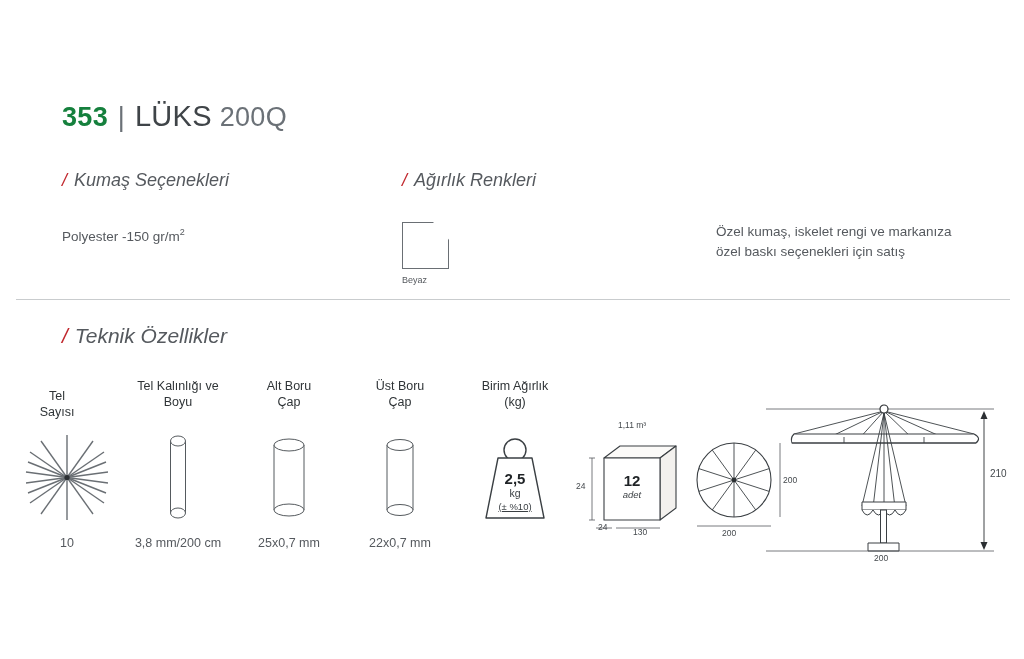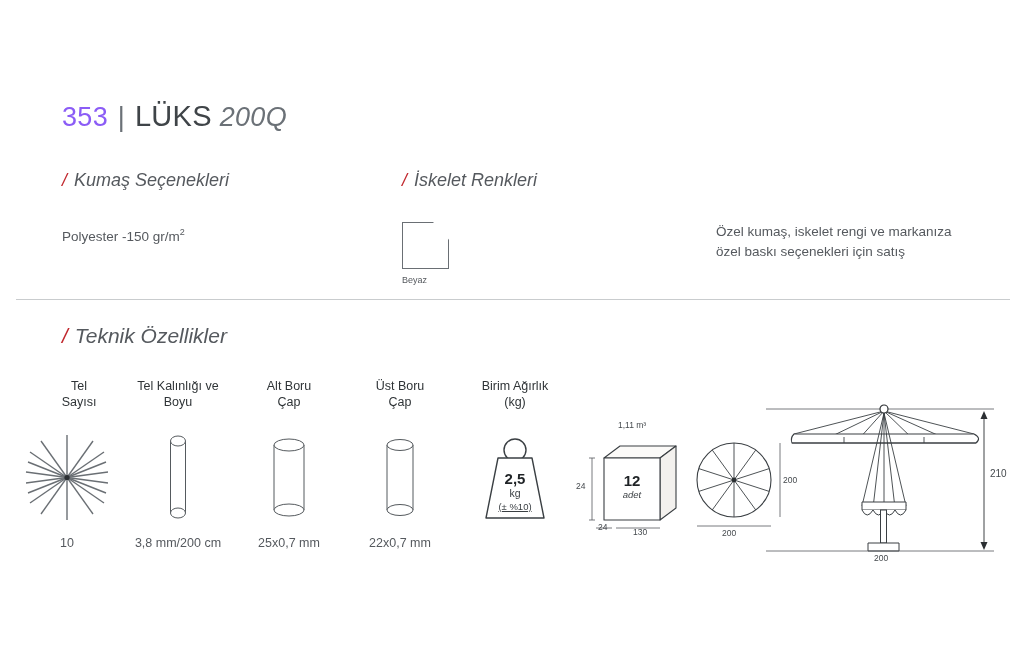--- a/index.html
+++ b/index.html
@@ -26,24 +26,24 @@
   .title {
     position: absolute;
     left: 62px;
     top: 100px;
     font-size: 27px;
     color: #5a6066;
     font-weight: 300;
     letter-spacing: 0.3px;
     white-space: nowrap;
   }
-  .title .code { font-weight: 400; color: #8b5cf6; }
+  .title .code { font-weight: 700; color: #15803d; }
   .title .sep { font-weight: 300; color: #6b7177; padding: 0 2px; }
   .title .model { font-weight: 400; color: #3f4448; font-size: 29px; }
-  .title .size { font-weight: 300; color: #6b7177; font-style: italic; }
+  .title .size { font-weight: 300; color: #6b7177; }
 
   
   .sec-head {
     position: absolute;
     font-style: italic;
     font-size: 18px;
     font-weight: 400;
     color: #55595e;
     white-space: nowrap;
   }
@@ -141,39 +141,39 @@
   </div>
 
   <div class="sec-head" style="left:62px; top:170px;">
     <span class="slash">/</span><span>Kumaş Seçenekleri</span>
   </div>
   <div class="body-text" style="left:62px; top:222px;">
     <span>Polyester -150 gr/m</span><sup>2</sup>
   </div>
 
   <div class="sec-head" style="left:402px; top:170px;">
-    <span class="slash">/</span><span>İskelet Renkleri</span>
+    <span class="slash">/</span><span>Ağırlık Renkleri</span>
   </div>
   <div class="swatch-wrap" style="left:402px; top:222px;">
     <div class="swatch"></div>
     <div class="swatch-label">Beyaz</div>
   </div>
 
   <div class="body-text" style="left:716px; top:222px; width:250px;">
     <div>Özel kumaş, iskelet rengi ve markanıza</div>
     <div>özel baskı seçenekleri için satış</div>
   </div>
 
   <div class="divider"></div>
 
   <div class="sec-head big" style="left:62px; top:324px;">
     <span class="slash">/</span><span>Teknik Özellikler</span>
   </div>
 
-  <div class="spec-col" style="left:34px; width:90px;">
+  <div class="spec-col" style="left:12px; width:90px;margin-top:10px;">
     <div class="spec-head">Tel
 Sayısı</div>
   </div>
   <div class="spec-col" style="left:122px; width:112px;">
     <div class="spec-head">Tel Kalınlığı ve
 Boyu</div>
   </div>
   <div class="spec-col" style="left:244px; width:90px;">
     <div class="spec-head">Alt Boru
 Çap</div>

